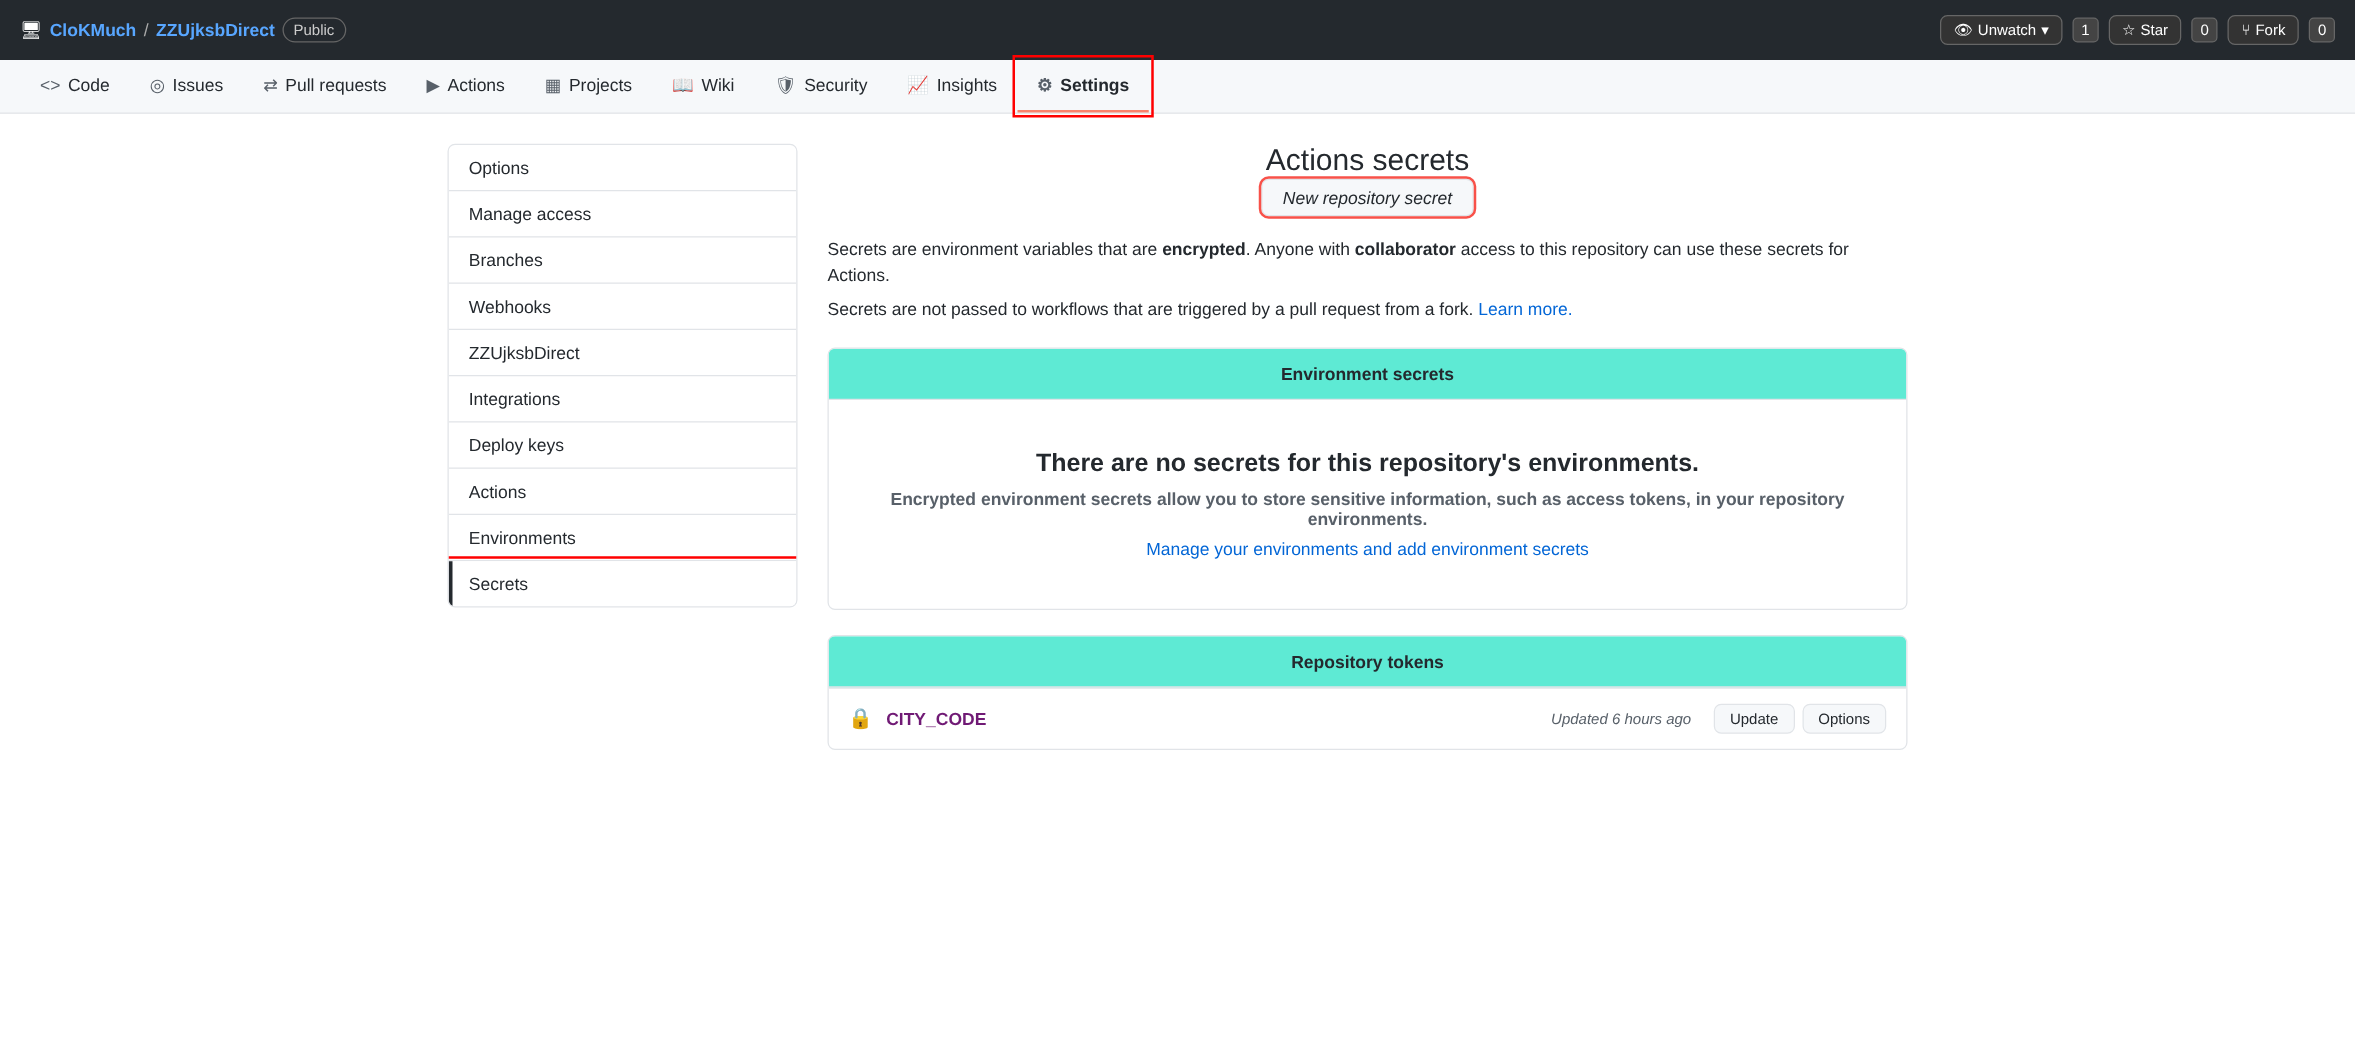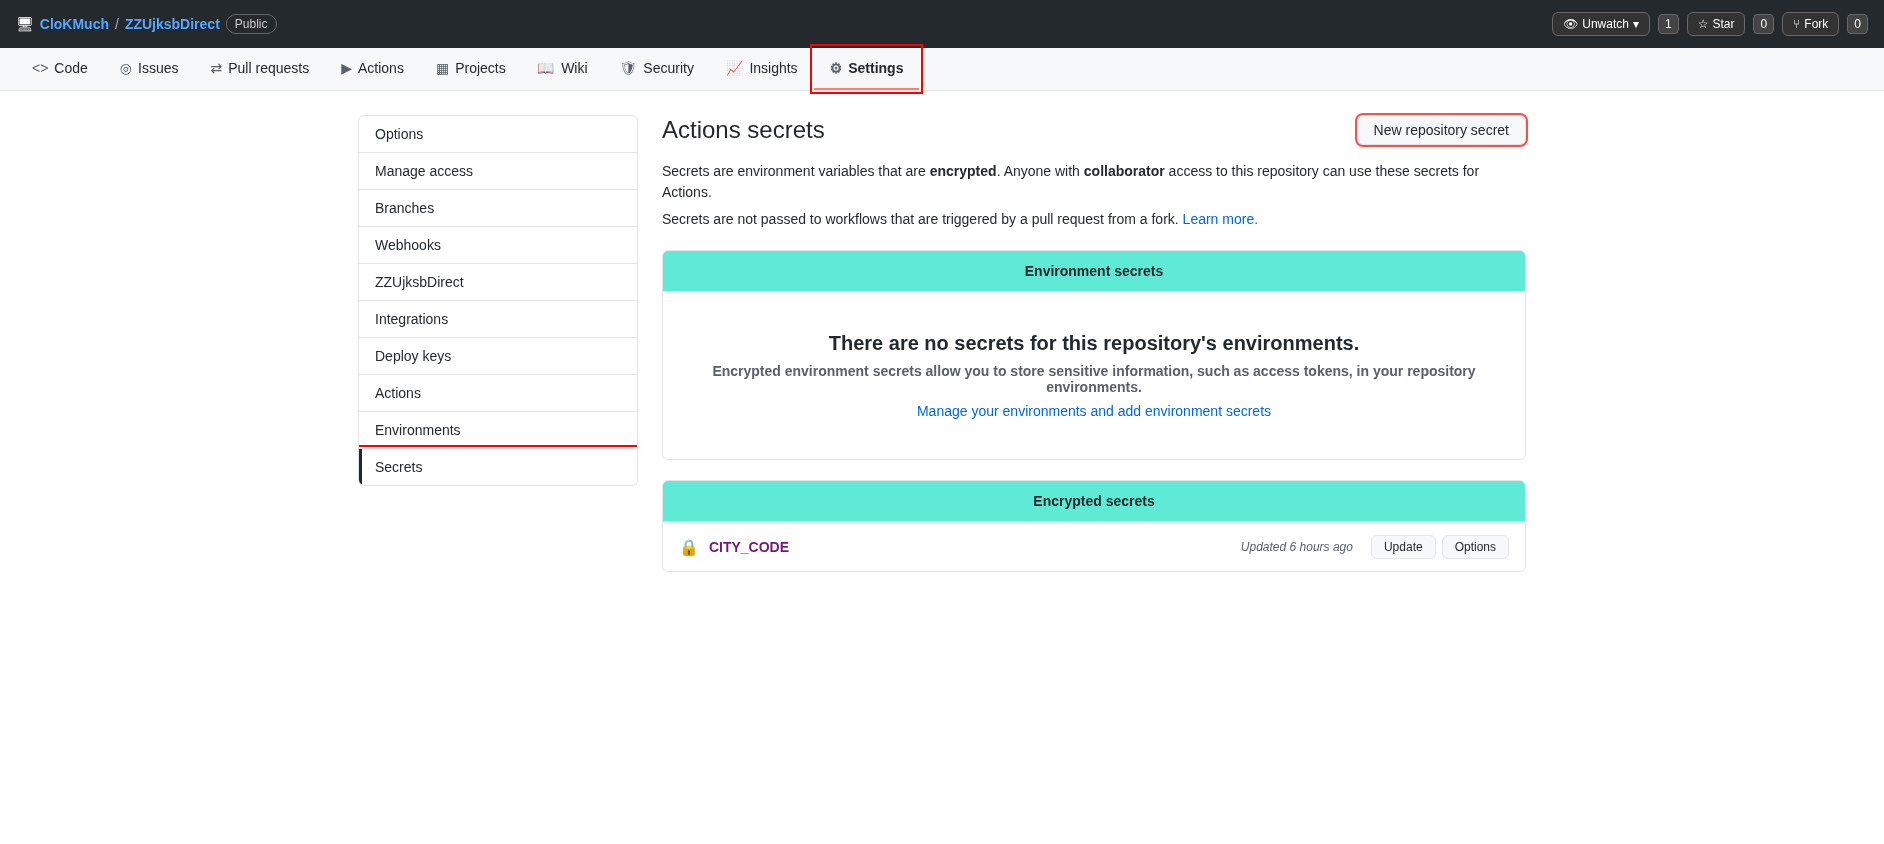--- a/index.html
+++ b/index.html
@@ -104,36 +104,38 @@
     }
 
     
     .main-content { flex: 1; }
 
     .page-header {
       display: flex;
       align-items: center;
       justify-content: space-between;
       margin-bottom: 16px;
+      flex-direction: column;
     }
     .page-title {
       font-size: 24px;
       font-weight: 400;
       color: #24292e;
     }
     .new-secret-btn {
       background: #f6f8fa;
       border: 1px solid #e1e4e8;
       border-radius: 6px;
       padding: 6px 16px;
       font-size: 14px;
       cursor: pointer;
       color: #24292e;
       font-weight: 500;
       outline: 2px solid #f85149;
+      font-style: italic;
     }
 
     .description {
       font-size: 14px;
       color: #24292e;
       margin-bottom: 6px;
       line-height: 1.5;
     }
     .description strong { font-weight: 700; }
     .description a { color: #0366d6; text-decoration: none; }
@@ -335,21 +337,21 @@
     <div class="section">
       <div class="section-header">Environment secrets</div>
       <div class="section-body">
         <p class="empty-title">There are no secrets for this repository's environments.</p>
         <p class="empty-desc">Encrypted environment secrets allow you to store sensitive information, such as access tokens, in your repository environments.</p>
         <a class="empty-link">Manage your environments and add environment secrets</a>
       </div>
     </div>
 
     <div class="section">
-      <div class="section-header">Encrypted secrets</div>
+      <div class="section-header">Repository tokens</div>
       <div class="secret-row">
         <span class="secret-icon">🔒</span>
         <span class="secret-name">CITY_CODE</span>
         <span class="secret-meta">Updated 6 hours ago</span>
         <button class="secret-action-btn">Update</button>
         <button class="secret-action-btn">Options</button>
       </div>
     </div>
 
   </main>

